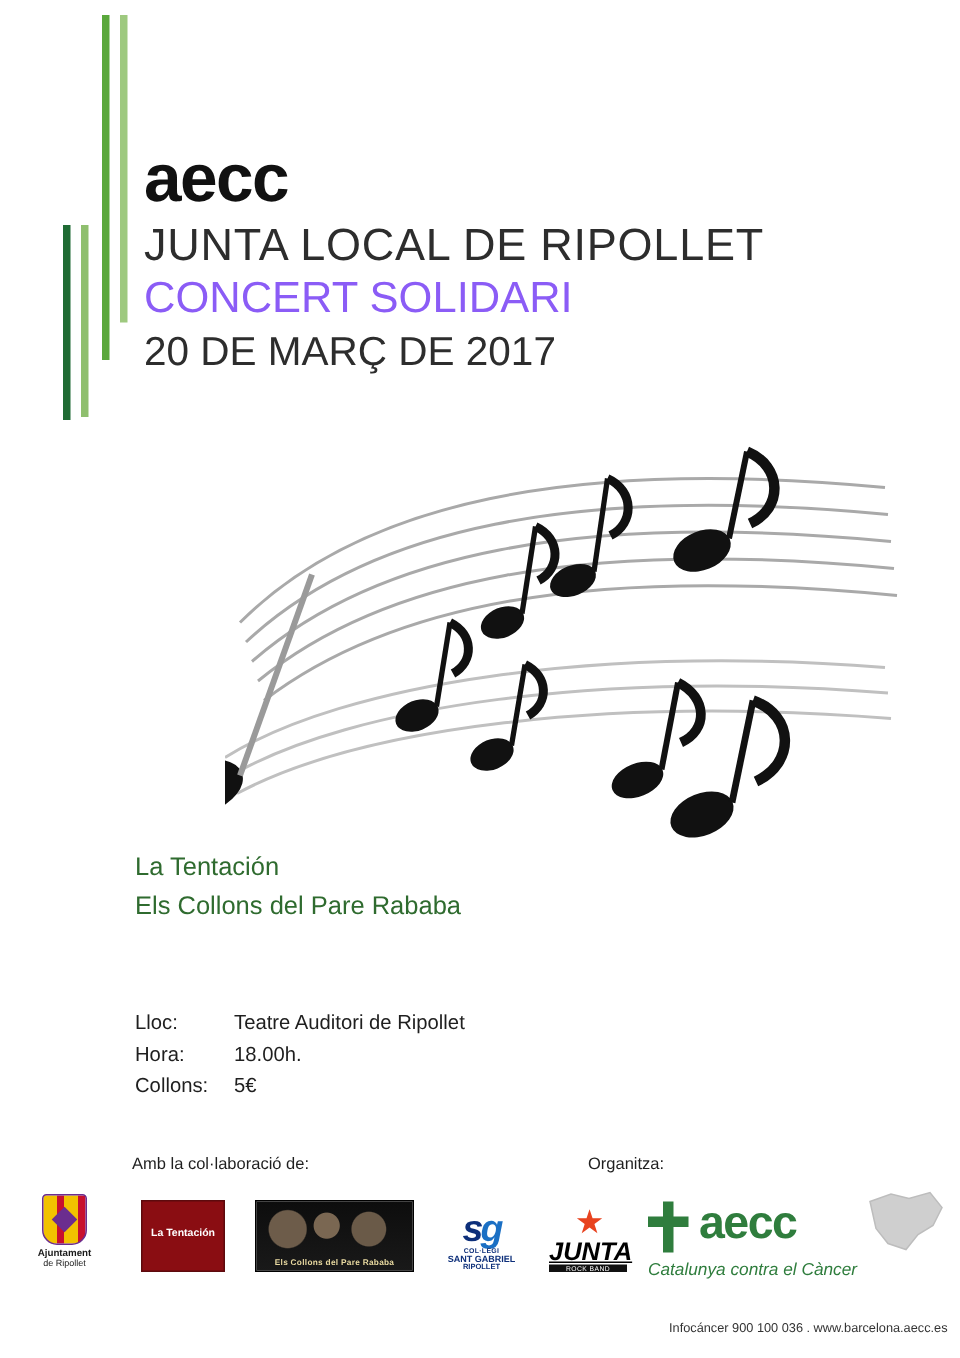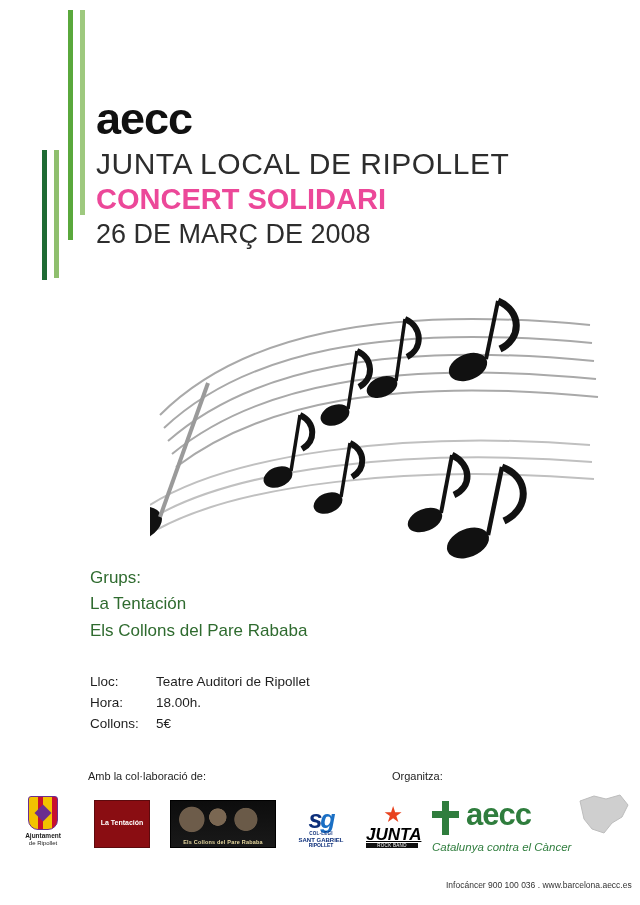--- a/index.html
+++ b/index.html
@@ -43,22 +43,22 @@
   }
   .junta {
     font-size: 30px;
     letter-spacing: 0.5px;
     color: #2d2d2d;
     margin: 0 0 4px 0;
     line-height: 1.1;
   }
   .concert {
     font-size: 29px;
-    font-weight: bold;
-    color: #ec4899;
+    font-weight: normal;
+    color: #8b5cf6;
     margin: 0 0 4px 0;
     line-height: 1.1;
   }
   .date {
     font-size: 27px;
     color: #2d2d2d;
     margin: 0;
     line-height: 1.1;
   }
 
@@ -304,21 +304,21 @@
 
 <div class="bar bar-1"></div>
 <div class="bar bar-2"></div>
 <div class="bar bar-3"></div>
 <div class="bar bar-4"></div>
 
 <div class="header">
   <div class="aecc-title">aecc</div>
   <div class="junta">JUNTA LOCAL DE RIPOLLET</div>
   <div class="concert">CONCERT SOLIDARI</div>
-  <div class="date">26 DE MARÇ DE 2008</div>
+  <div class="date">20 DE MARÇ DE 2017</div>
 </div>
 
 <svg class="staff" viewBox="0 0 450 290">
   <g fill="none" stroke="#a9a9a9" stroke-width="2">
     <path d="M10 120 C 90 40, 230 10, 440 30"></path>
     <path d="M14 133 C 95 57, 233 28, 442 48"></path>
     <path d="M18 146 C 100 74, 236 46, 444 66"></path>
     <path d="M22 159 C 105 91, 239 64, 446 84"></path>
     <path d="M26 172 C 110 108, 242 82, 448 102"></path>
   </g>
@@ -364,21 +364,20 @@
     <path d="M302 160 C 322 170, 322 192, 304 200" stroke="#111" stroke-width="6.5" fill="none"></path>
   </g>
   <g fill="#111">
     <ellipse cx="318" cy="248" rx="22" ry="14" transform="rotate(-22 318 248)"></ellipse>
     <path d="M338 240 L 352 172" stroke="#111" stroke-width="4.5" fill="none"></path>
     <path d="M352 172 C 380 182, 380 214, 354 226" stroke="#111" stroke-width="7" fill="none"></path>
   </g>
 </svg>
 
 <div class="groups">
-  <div>Grups:</div>
   <div>La Tentación</div>
   <div>Els Collons del Pare Rababa</div>
 </div>
 
 <div class="details">
   <div class="details-row">
     <div class="details-key">Lloc:</div>
     <div class="details-val">Teatre Auditori de Ripollet</div>
   </div>
   <div class="details-row">

